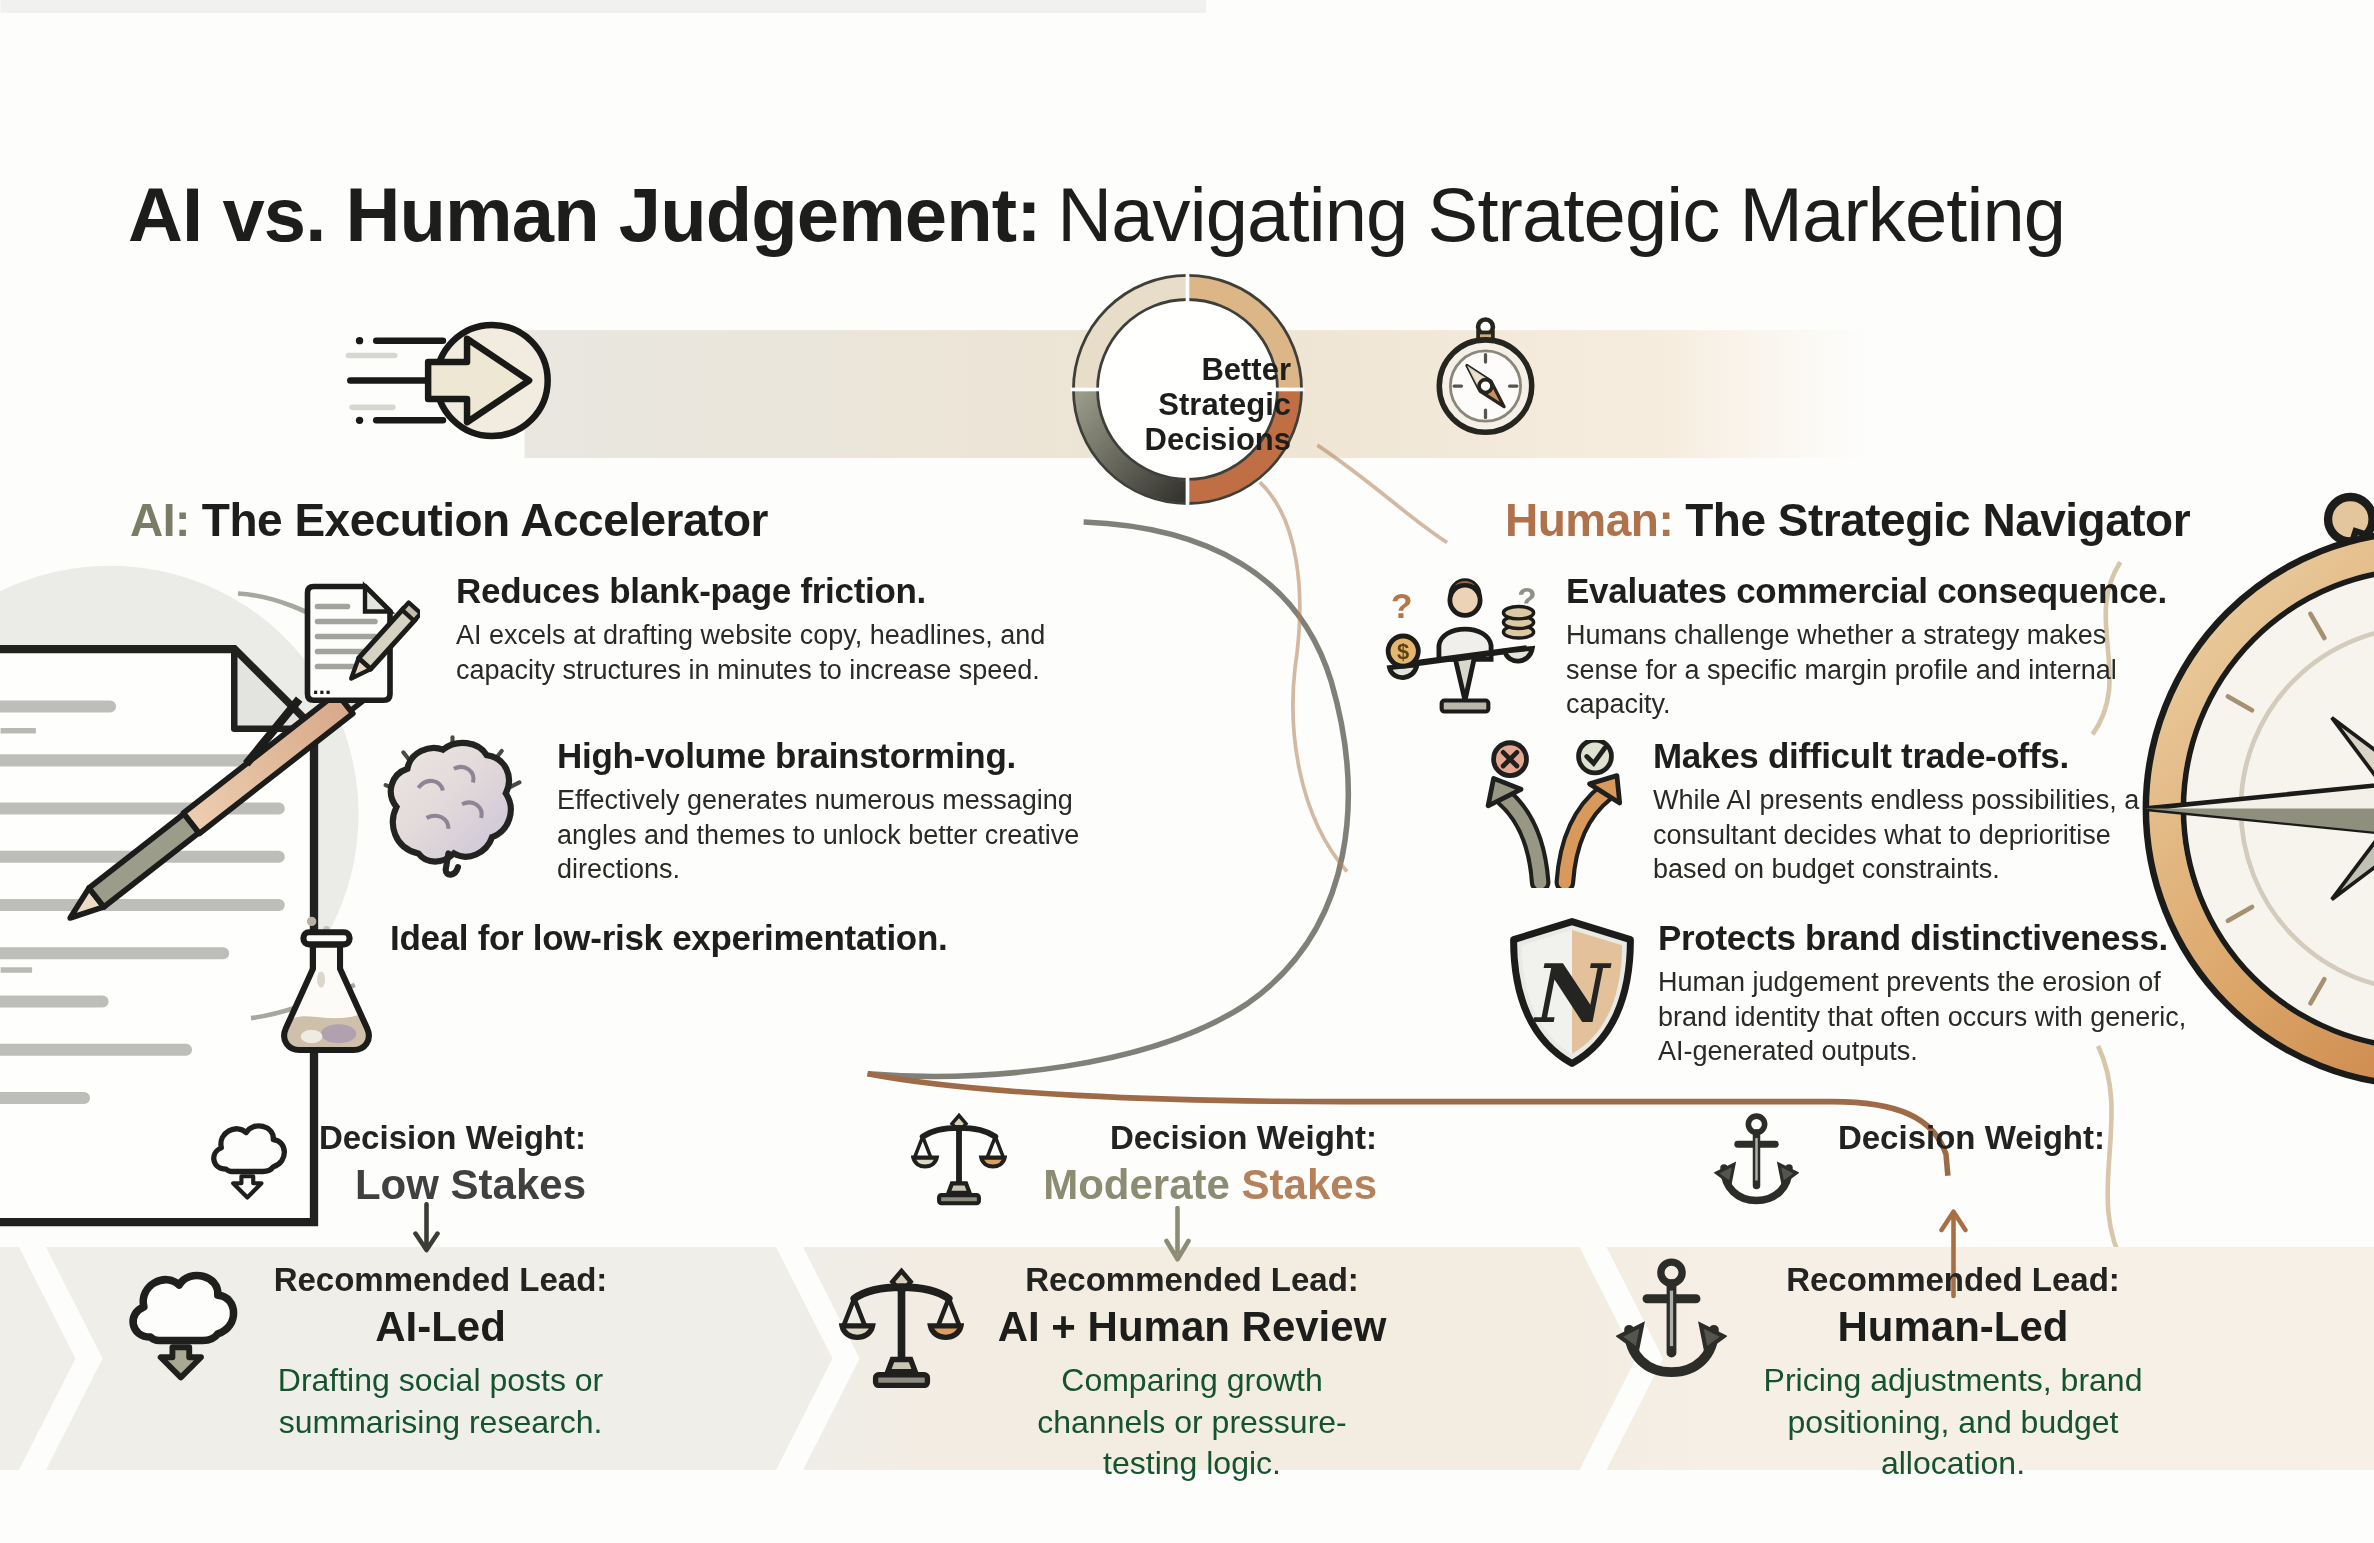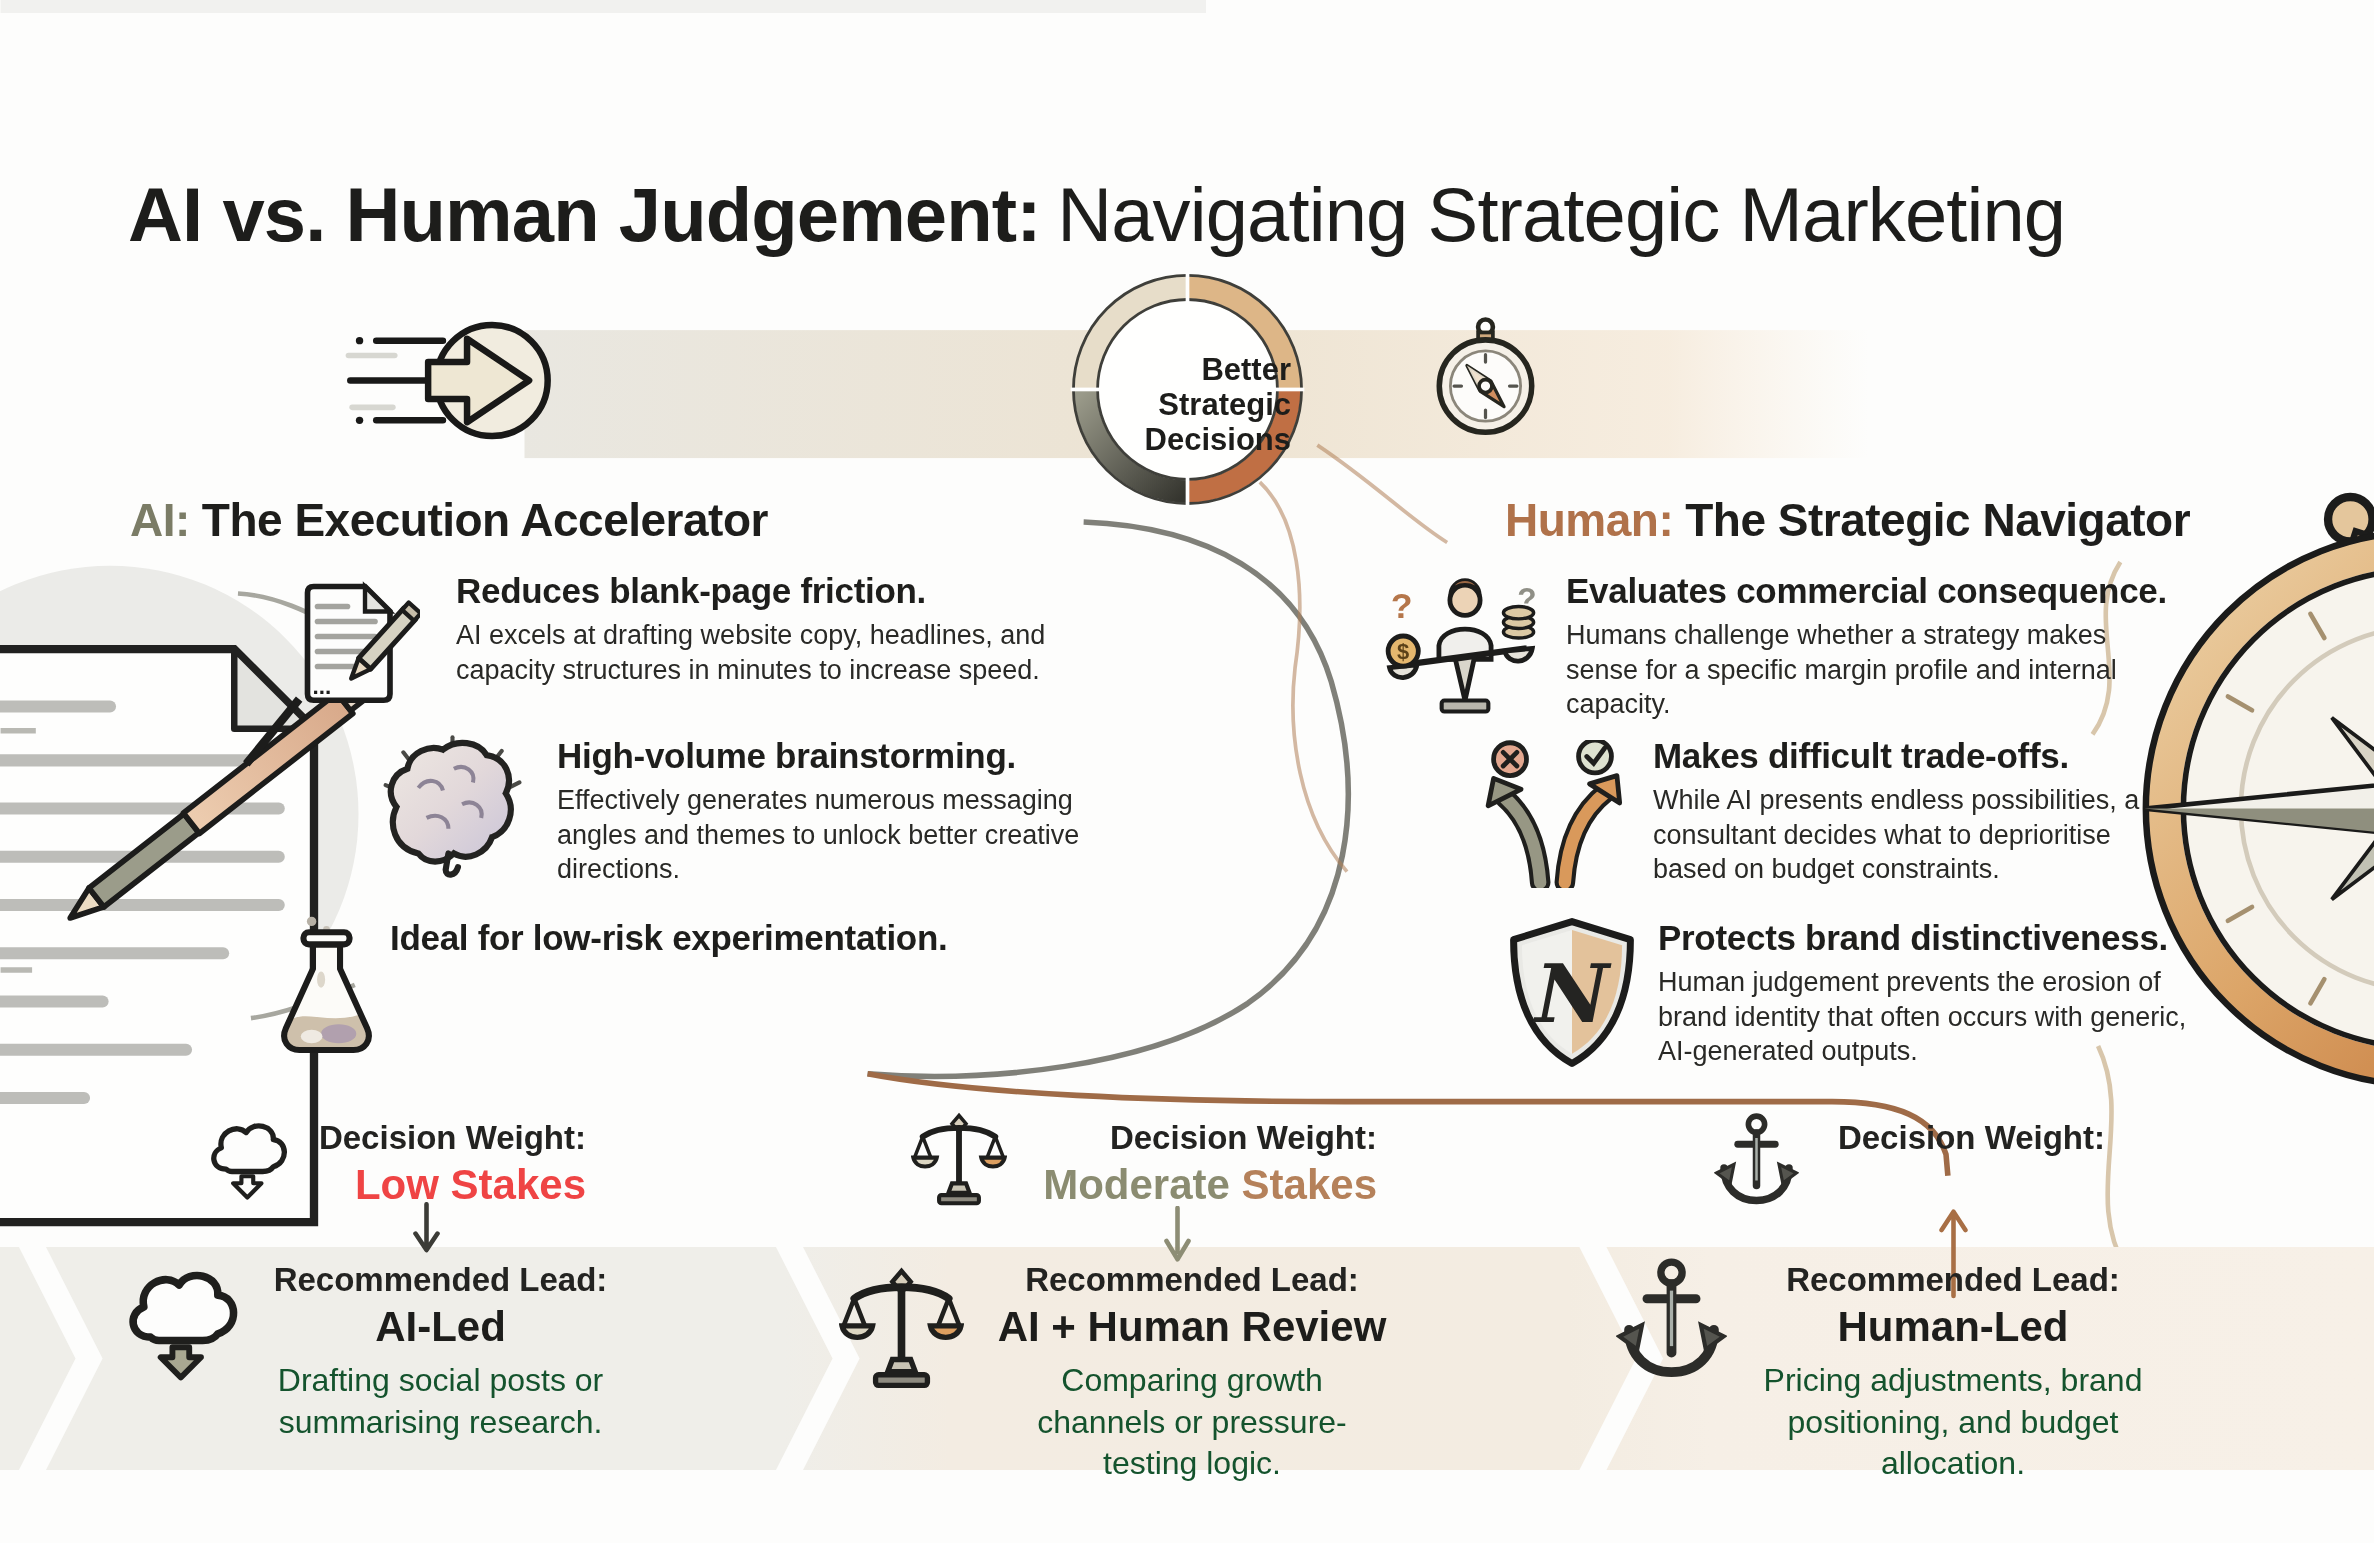--- a/index.html
+++ b/index.html
@@ -12,21 +12,21 @@
   .badge-text{left:1083px;top:352px;width:208px;text-align:right;font-size:31px;line-height:35px;font-weight:700;color:#1d1d1b;z-index:4;}
   .section-h{font-size:46px;font-weight:700;letter-spacing:-0.5px;white-space:nowrap;z-index:3;color:#1e1e1c;}
   .sec-pre-ai{color:#7b7c66;margin-right:12px;}
   .sec-pre-hu{color:#b0724a;margin-right:12px;}
   .item{z-index:3;}
   .item-title{font-size:35px;font-weight:700;color:#1e1e1c;margin:0;letter-spacing:-0.3px;white-space:nowrap;}
   .item-body{font-size:27px;font-weight:500;color:#292926;line-height:1.28;margin:7.4px 0 0;}
   .dw{z-index:3;text-align:right;}
   .dw-label{font-size:33px;font-weight:700;color:#232321;}
   .dw-stakes{font-size:42px;font-weight:700;margin-top:3.7px;}
-  .stake-low{color:#ef4444;}
+  .stake-low{color:#404040;}
   .stake-olive{color:#8b8c71;}
   .stake-copper{color:#b5815a;}
   .stake-high{color:#a9714a;}
   .band{left:0;top:1247px;width:2375px;height:223px;z-index:1;
         background:linear-gradient(90deg,#efeee9 0%,#efeee9 33%,#f3ece2 40%,#f3ece1 66%,#f6efe6 72%,#f7f0e7 100%);}
   .lead-col{z-index:3;text-align:center;}
   .lead-label{font-size:33px;font-weight:700;color:#232321;}
   .lead-name{font-size:42px;font-weight:700;color:#1d1d1b;margin-top:3.7px;}
   .lead-desc{font-size:32px;font-weight:500;color:#14532d;line-height:1.3;margin:9.3px auto 0;}
   svg.icon{z-index:3;}

